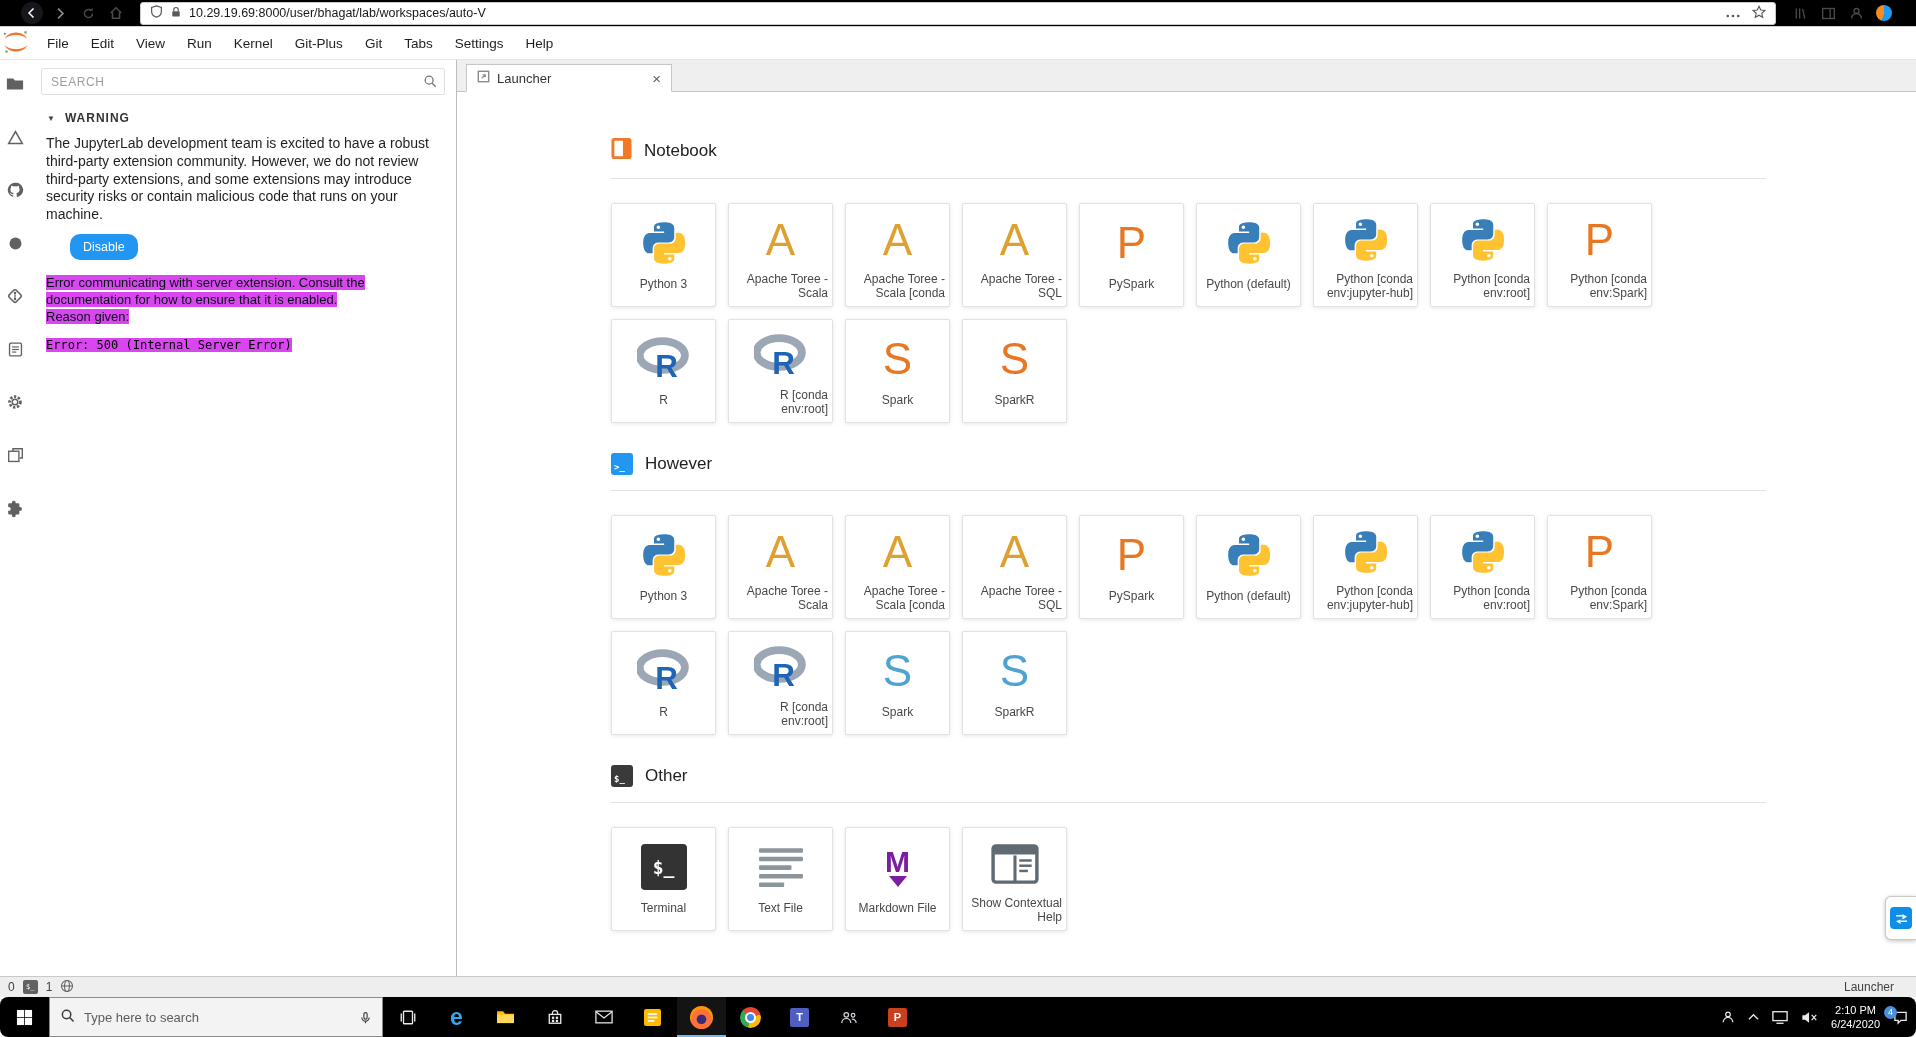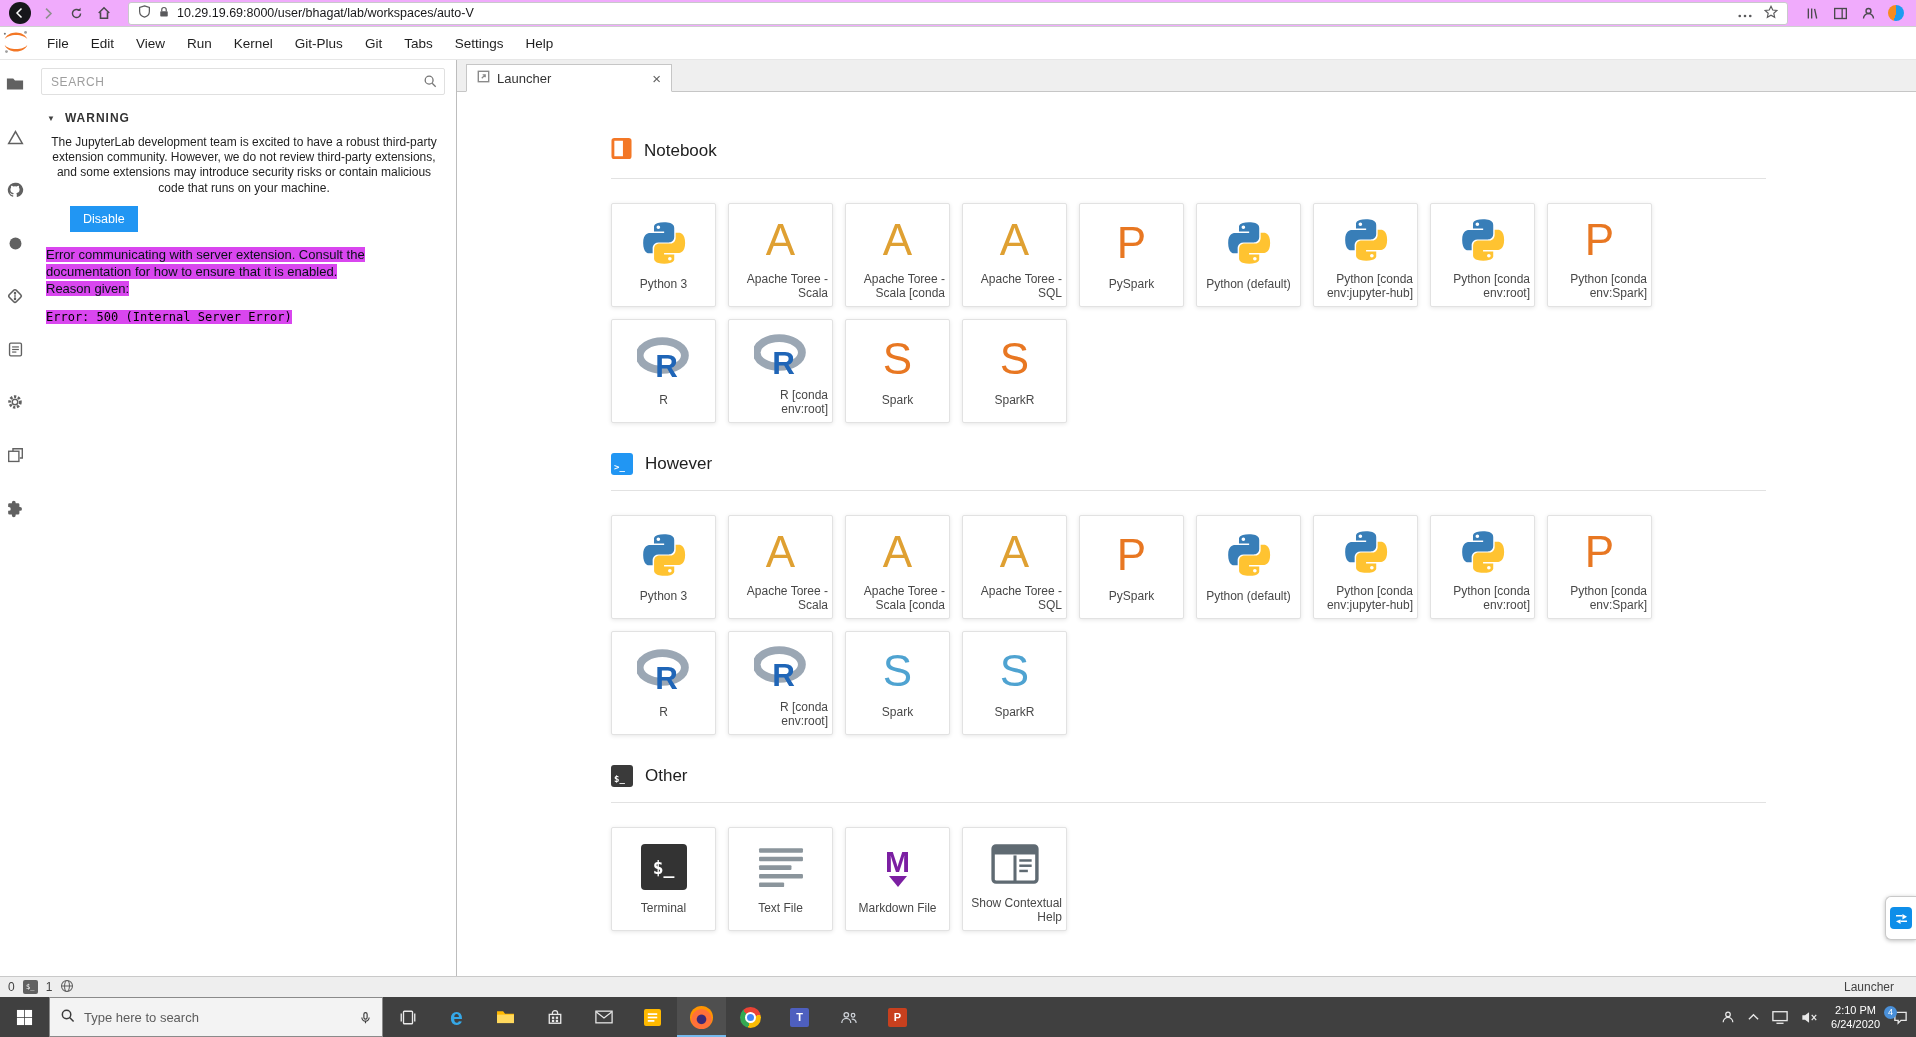--- a/index.html
+++ b/index.html
@@ -1,20 +1,20 @@
 <!DOCTYPE html>
 <html><head>
 <meta charset="utf-8">
 <style>
   html,body{margin:0;padding:0;}
   body{font-family:"Liberation Sans",sans-serif;background:#fff;}
   .screen{position:relative;width:1916px;height:1037px;overflow:hidden;background:#fff;}
 
   
-  .browser-bar{position:absolute;top:0;left:0;right:0;height:27px;background:#f0abfc;border-bottom:1px solid #cfcfd1;display:flex;align-items:center;padding:0 8px;gap:4px;box-sizing:border-box;z-index:30;}
+  .browser-bar{position:absolute;top:0;left:0;right:0;height:27px;background:#000000;border-bottom:1px solid #cfcfd1;display:flex;align-items:center;padding:0 20px;gap:4px;box-sizing:border-box;z-index:30;}
   .nav-btn{width:24px;height:24px;display:flex;align-items:center;justify-content:center;border-radius:3px;cursor:pointer;}
   .back-circle{width:22px;height:22px;border-radius:50%;background:#17171b;display:flex;align-items:center;justify-content:center;}
   .urlbar{flex:1;height:21px;margin:0 8px;background:#fff;border:1px solid #c9c9cc;border-radius:3px;display:flex;align-items:center;gap:7px;padding:0 9px;min-width:0;}
   .url-text{font-size:12.5px;color:#18181a;white-space:nowrap;overflow:hidden;}
   .urlbar-right{margin-left:auto;display:flex;gap:12px;align-items:center;color:#5a5a5c;font-size:13px;}
   .ext-circle{width:16px;height:16px;border-radius:50%;background:conic-gradient(#1d9bf0 0 55%,#f68b1f 55% 100%);display:inline-block;}
 
   
   .jlab-menubar{position:absolute;top:27px;left:0;right:0;height:33px;background:#fff;border-bottom:1px solid #e7e7e7;display:flex;align-items:center;padding-left:36px;box-sizing:border-box;z-index:20;}
   .jupyter-logo{position:absolute;left:2px;top:2px;}
@@ -25,22 +25,22 @@
   .strip-btn{width:20px;height:20px;display:flex;align-items:center;justify-content:center;cursor:pointer;}
 
   
   .left-panel{position:absolute;left:30px;top:60px;width:427px;bottom:61px;background:#fff;border-right:1px solid #bdbdbd;box-sizing:border-box;overflow:hidden;}
   .search-wrap{margin:8px 11px 15px;position:relative;}
   .search-wrap input{width:100%;box-sizing:border-box;height:27px;border:1px solid #e0e0e0;border-radius:2px;padding:0 30px 0 9px;font-size:12px;color:#333;outline:none;font-family:"Liberation Sans",sans-serif;}
   .search-wrap input::placeholder{color:#9e9e9e;letter-spacing:.6px;}
   .search-ico{position:absolute;right:8px;top:6px;}
   .warn-header{display:flex;align-items:center;gap:9px;margin:16px 0 10px 17px;font-size:12px;font-weight:600;letter-spacing:1px;color:#333;cursor:pointer;}
   .caret{font-size:8px;color:#424242;}
-  .warn-body{margin:0 14px 10px 16px;font-size:12px;line-height:1.27;color:#1f1f1f;text-align:center;}
-  .disable-btn{margin:0 0 14px 40px;background:#2196F3;color:#fff;border:none;border-radius:0;font-size:12.5px;padding:6px 13px;font-family:"Liberation Sans",sans-serif;cursor:pointer;display:block;}
+  .warn-body{margin:0 14px 10px 16px;font-size:14px;line-height:1.27;color:#1f1f1f;}
+  .disable-btn{margin:0 0 14px 40px;background:#2196F3;color:#fff;border:none;border-radius:10px;font-size:12.5px;padding:6px 13px;font-family:"Liberation Sans",sans-serif;cursor:pointer;display:block;}
   .error-block{margin:0 16px 0;font-size:13px;line-height:1.32;color:#081018;}
   .sel{background:#d946ef;}
   .error-code{margin:10px 16px 0;}
   .mono{font-family:"DejaVu Sans Mono",monospace;font-size:12px;}
 
   
   .main{position:absolute;left:457px;top:60px;right:0;bottom:61px;display:flex;flex-direction:column;background:#fff;}
   .tabbar{height:32px;background:#efefef;border-bottom:1px solid #c6c6c6;display:flex;align-items:flex-end;padding-left:9px;box-sizing:border-box;flex:0 0 auto;}
   .tab{height:28px;background:#fff;border:1px solid #c6c6c6;border-bottom:1px solid #fff;margin-bottom:-1px;display:flex;align-items:center;gap:7px;padding:0 10px;width:206px;box-sizing:border-box;font-size:13px;color:#333;cursor:pointer;}
   .tab-close{margin-left:auto;color:#616161;font-size:15px;cursor:pointer;}
@@ -61,21 +61,21 @@
   .md-icon{display:flex;flex-direction:column;align-items:center;gap:1px;}
   .md-m{font-size:30px;font-weight:bold;color:#7B1FA2;line-height:.9;}
 
   
   .statusbar{position:absolute;left:0;right:0;bottom:40px;height:21px;background:#eee;border-top:1px solid #c9c9c9;display:flex;align-items:center;font-size:12px;color:#424242;padding:0 22px 0 8px;box-sizing:border-box;z-index:25;}
   .sb-left{display:flex;align-items:center;gap:8px;}
   .sb-right{margin-left:auto;}
   .sb-term{width:15px;height:14px;background:#616161;border-radius:2px;color:#fff;font-size:7px;display:flex;align-items:center;justify-content:center;font-family:"DejaVu Sans Mono",monospace;}
 
   
-  .taskbar{position:absolute;left:0;right:0;bottom:0;height:40px;background:#404040;display:flex;align-items:stretch;z-index:40;}
+  .taskbar{position:absolute;left:0;right:0;bottom:0;height:40px;background:#000000;display:flex;align-items:stretch;z-index:40;border-radius:8px;}
   .tb-start{width:49px;display:flex;align-items:center;justify-content:center;cursor:pointer;}
   .tb-search{width:334px;background:#f3f3f3;border:1px solid #8a8a8a;box-sizing:border-box;display:flex;align-items:center;gap:9px;padding:0 10px;cursor:text;}
   .tb-search-text{font-size:13px;color:#5c5c5c;}
   .tb-mic{margin-left:auto;display:flex;align-items:center;}
   .tb-app{width:49px;display:flex;align-items:center;justify-content:center;position:relative;cursor:pointer;}
   .tb-app.active{background:rgba(255,255,255,.08);box-shadow:inset 0 -2px 0 #76b9ed;}
   .tb-letter{font-size:23px;font-weight:bold;line-height:1;}
   .tb-tile{width:19px;height:19px;border-radius:2px;display:flex;align-items:center;justify-content:center;color:#fff;font-size:11px;font-weight:bold;}
   .ff-icon{width:23px;height:23px;border-radius:50%;background:radial-gradient(circle at 50% 58%,#3a2a75 0 24%,#ff7139 30% 55%,#ff9500 60% 78%,#ffcb41 85%);}
   .chrome-icon{width:21px;height:21px;border-radius:50%;background:conic-gradient(from -45deg,#ea4335 0 33%,#fbbc05 33% 66%,#34a853 66% 100%);position:relative;}

